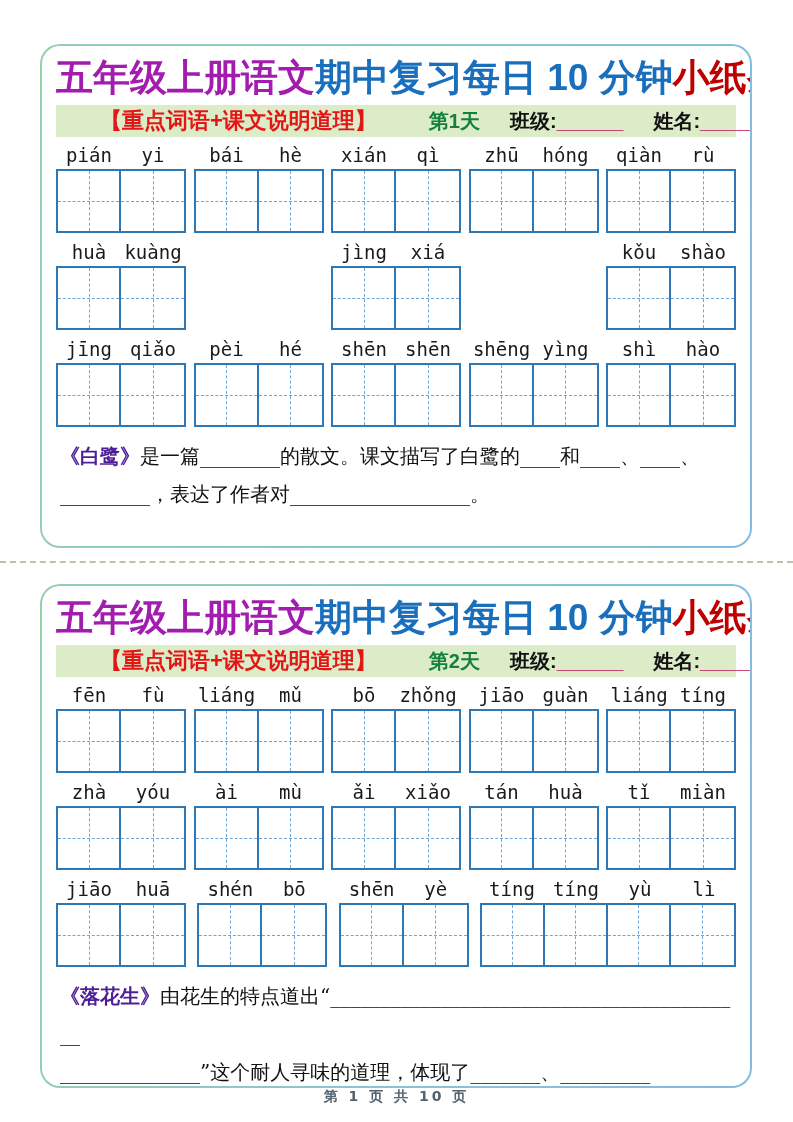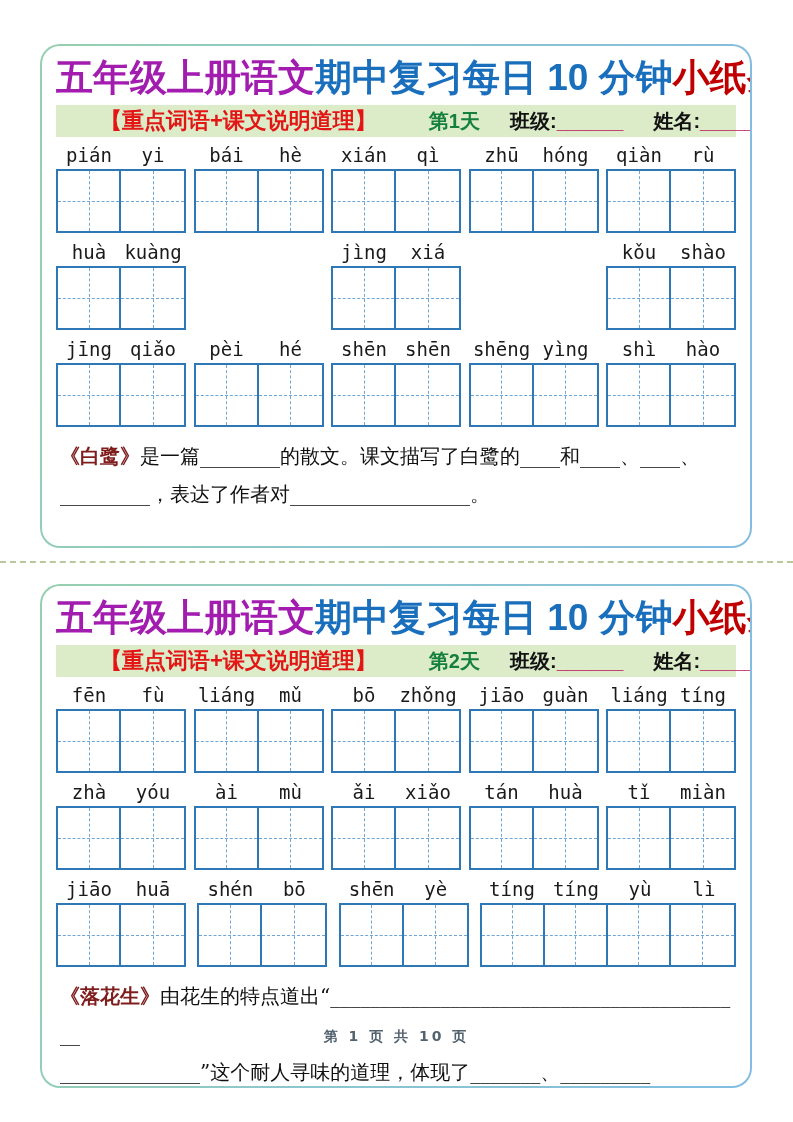--- a/index.html
+++ b/index.html
@@ -50,27 +50,27 @@
     border-left:1px dashed #6fa6d6;
   }
   .cell::after {
     content:""; position:absolute; top:50%; left:0; right:0;
     border-top:1px dashed #6fa6d6;
   }
   .passage {
     margin:10px 4px 0 4px; font-size:20px; line-height:38px; color:#111111;
     font-family:"DejaVu Serif", serif; white-space:pre-wrap; word-break:break-all;
   }
-  .book { color:#7f1d1d; font-weight:bold;margin-top:25px; }
+  .book { color:#4c1d95; font-weight:bold;margin-top:25px; }
   .divider {
     position:absolute; left:0; top:561px; width:793px; height:0;
     border-top:2px dashed #b9c79b;
   }
   .footer {
-    position:absolute; left:0; top:1028px; width:793px; text-align:center;
+    position:absolute; left:0; top:1088px; width:793px; text-align:center;
     font-size:14px; color:#53626f; letter-spacing:3px; font-weight:bold;
     font-family:"DejaVu Sans", sans-serif;
   }
   .card1 { top:44px; }
   .card2 { top:584px; }
 </style>
 </head>
 <body>
 
 <div class="page">

